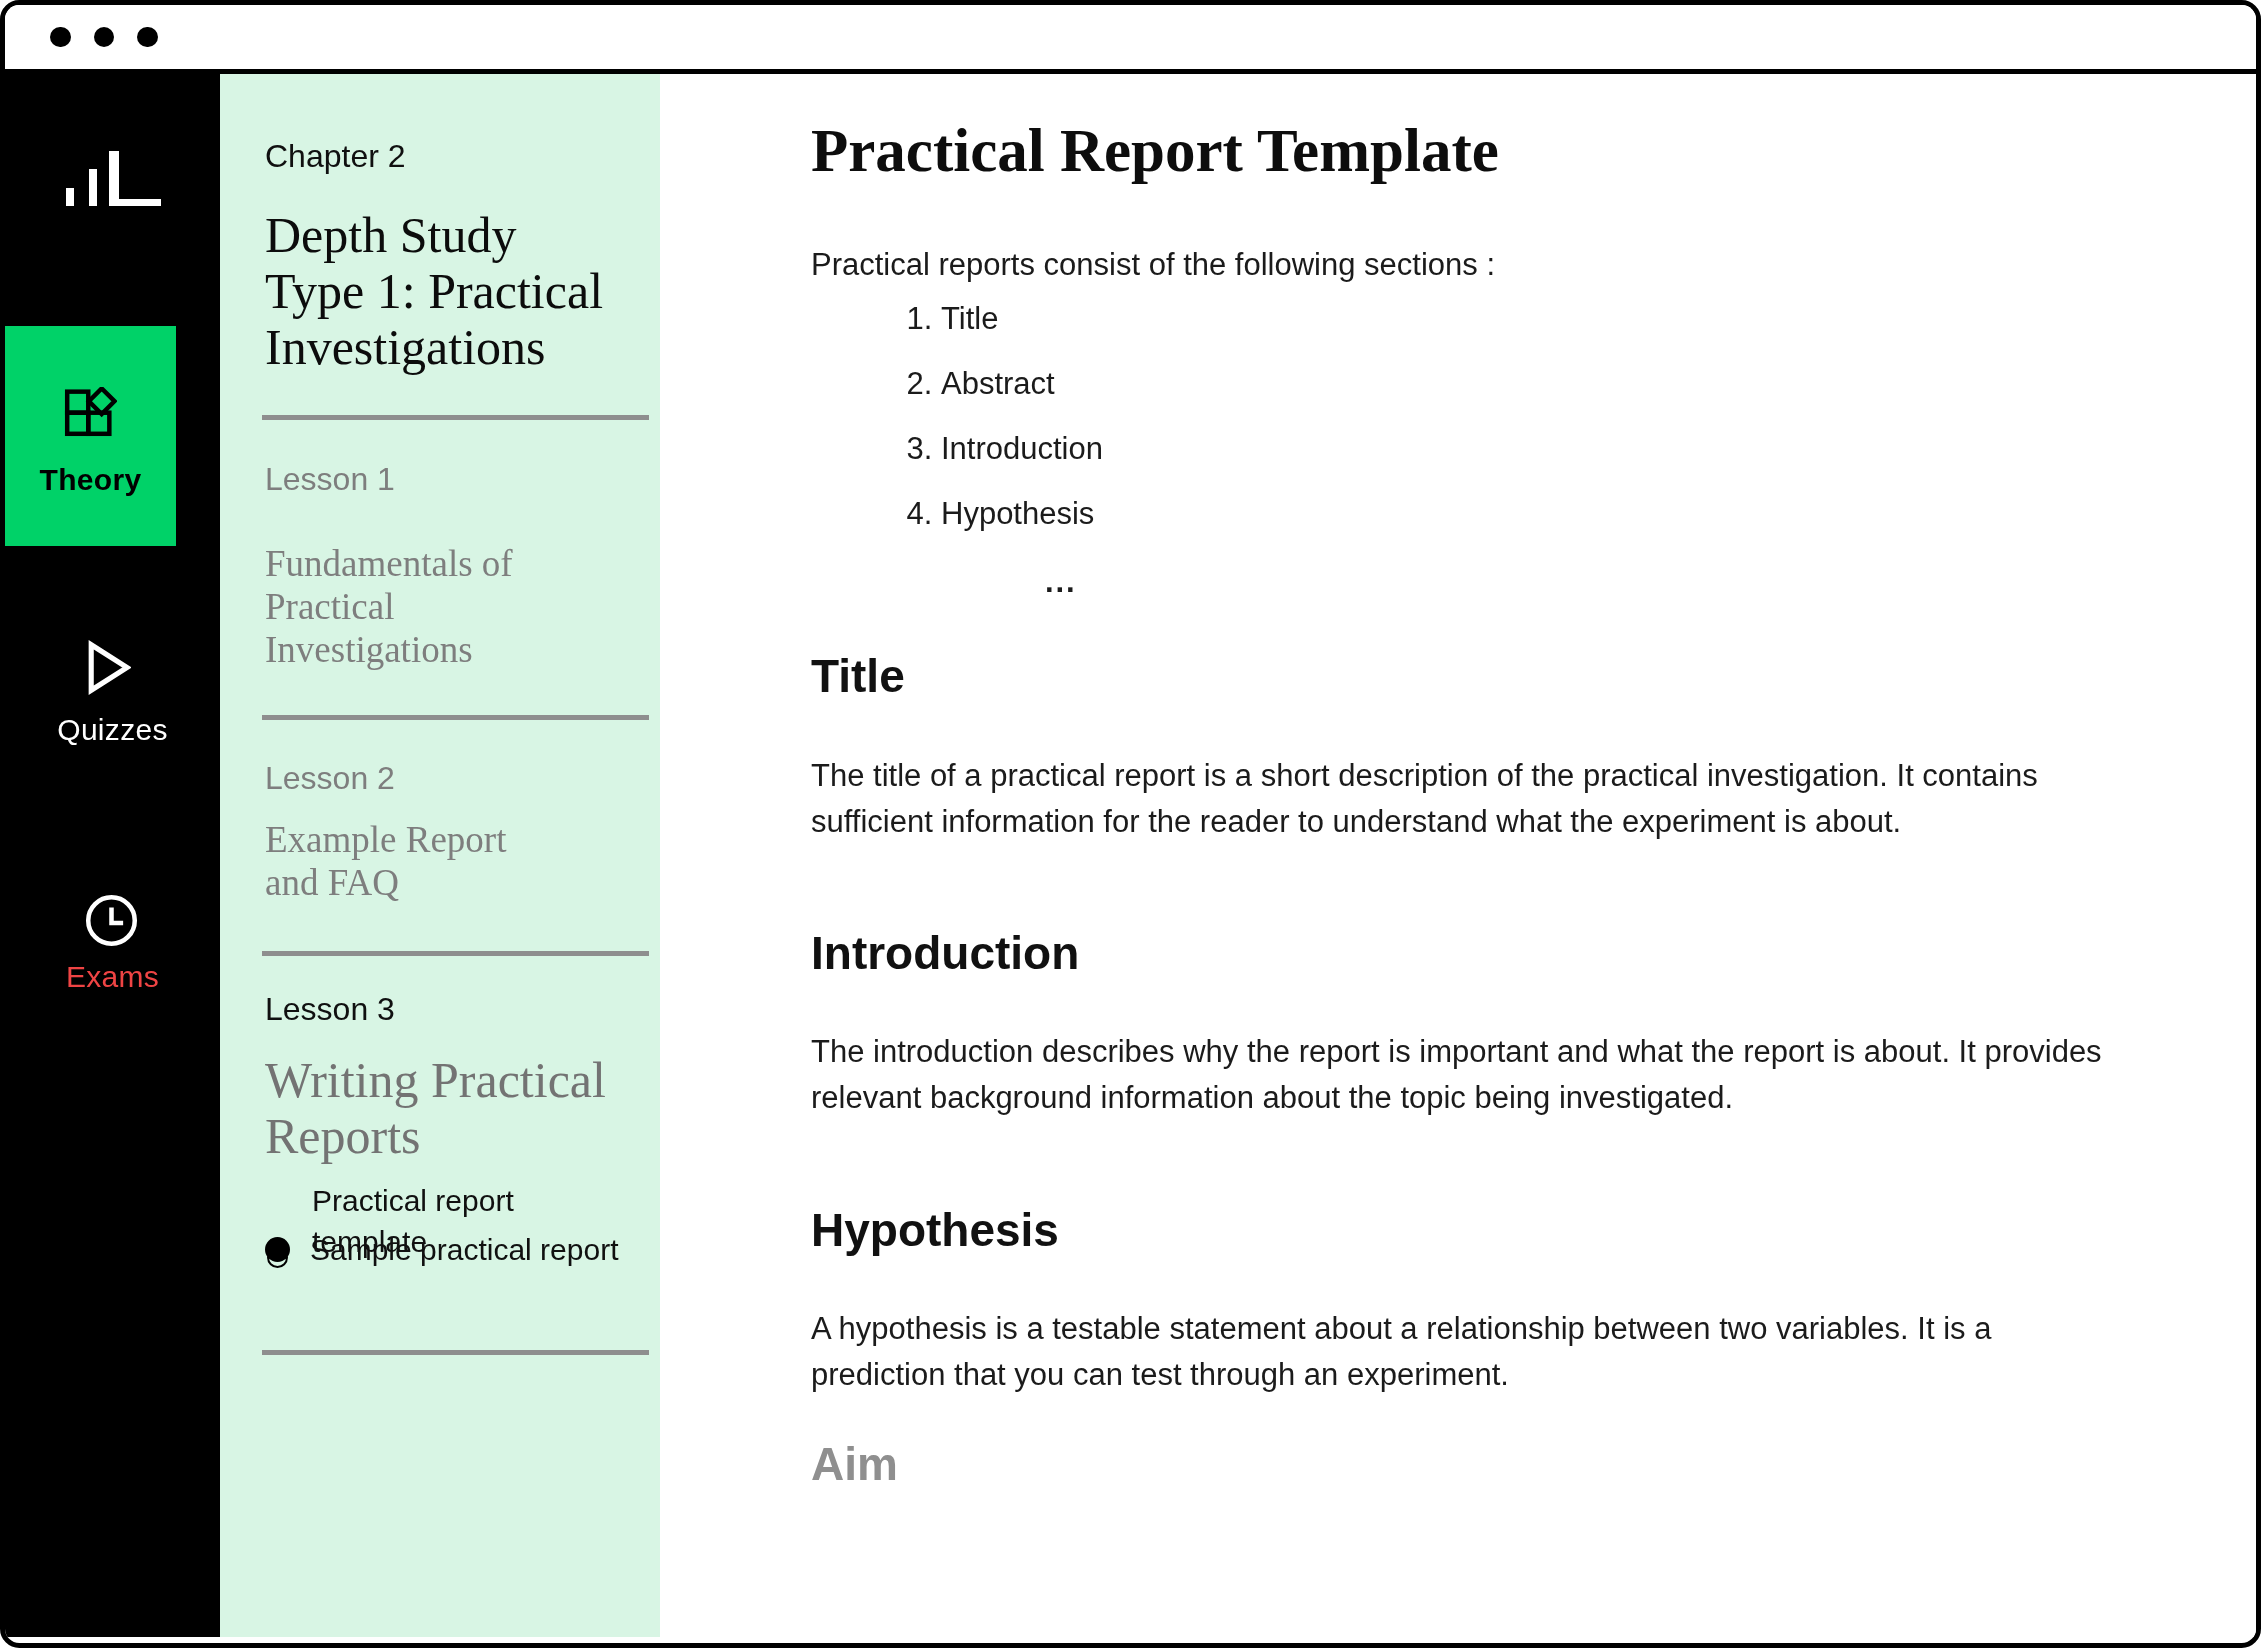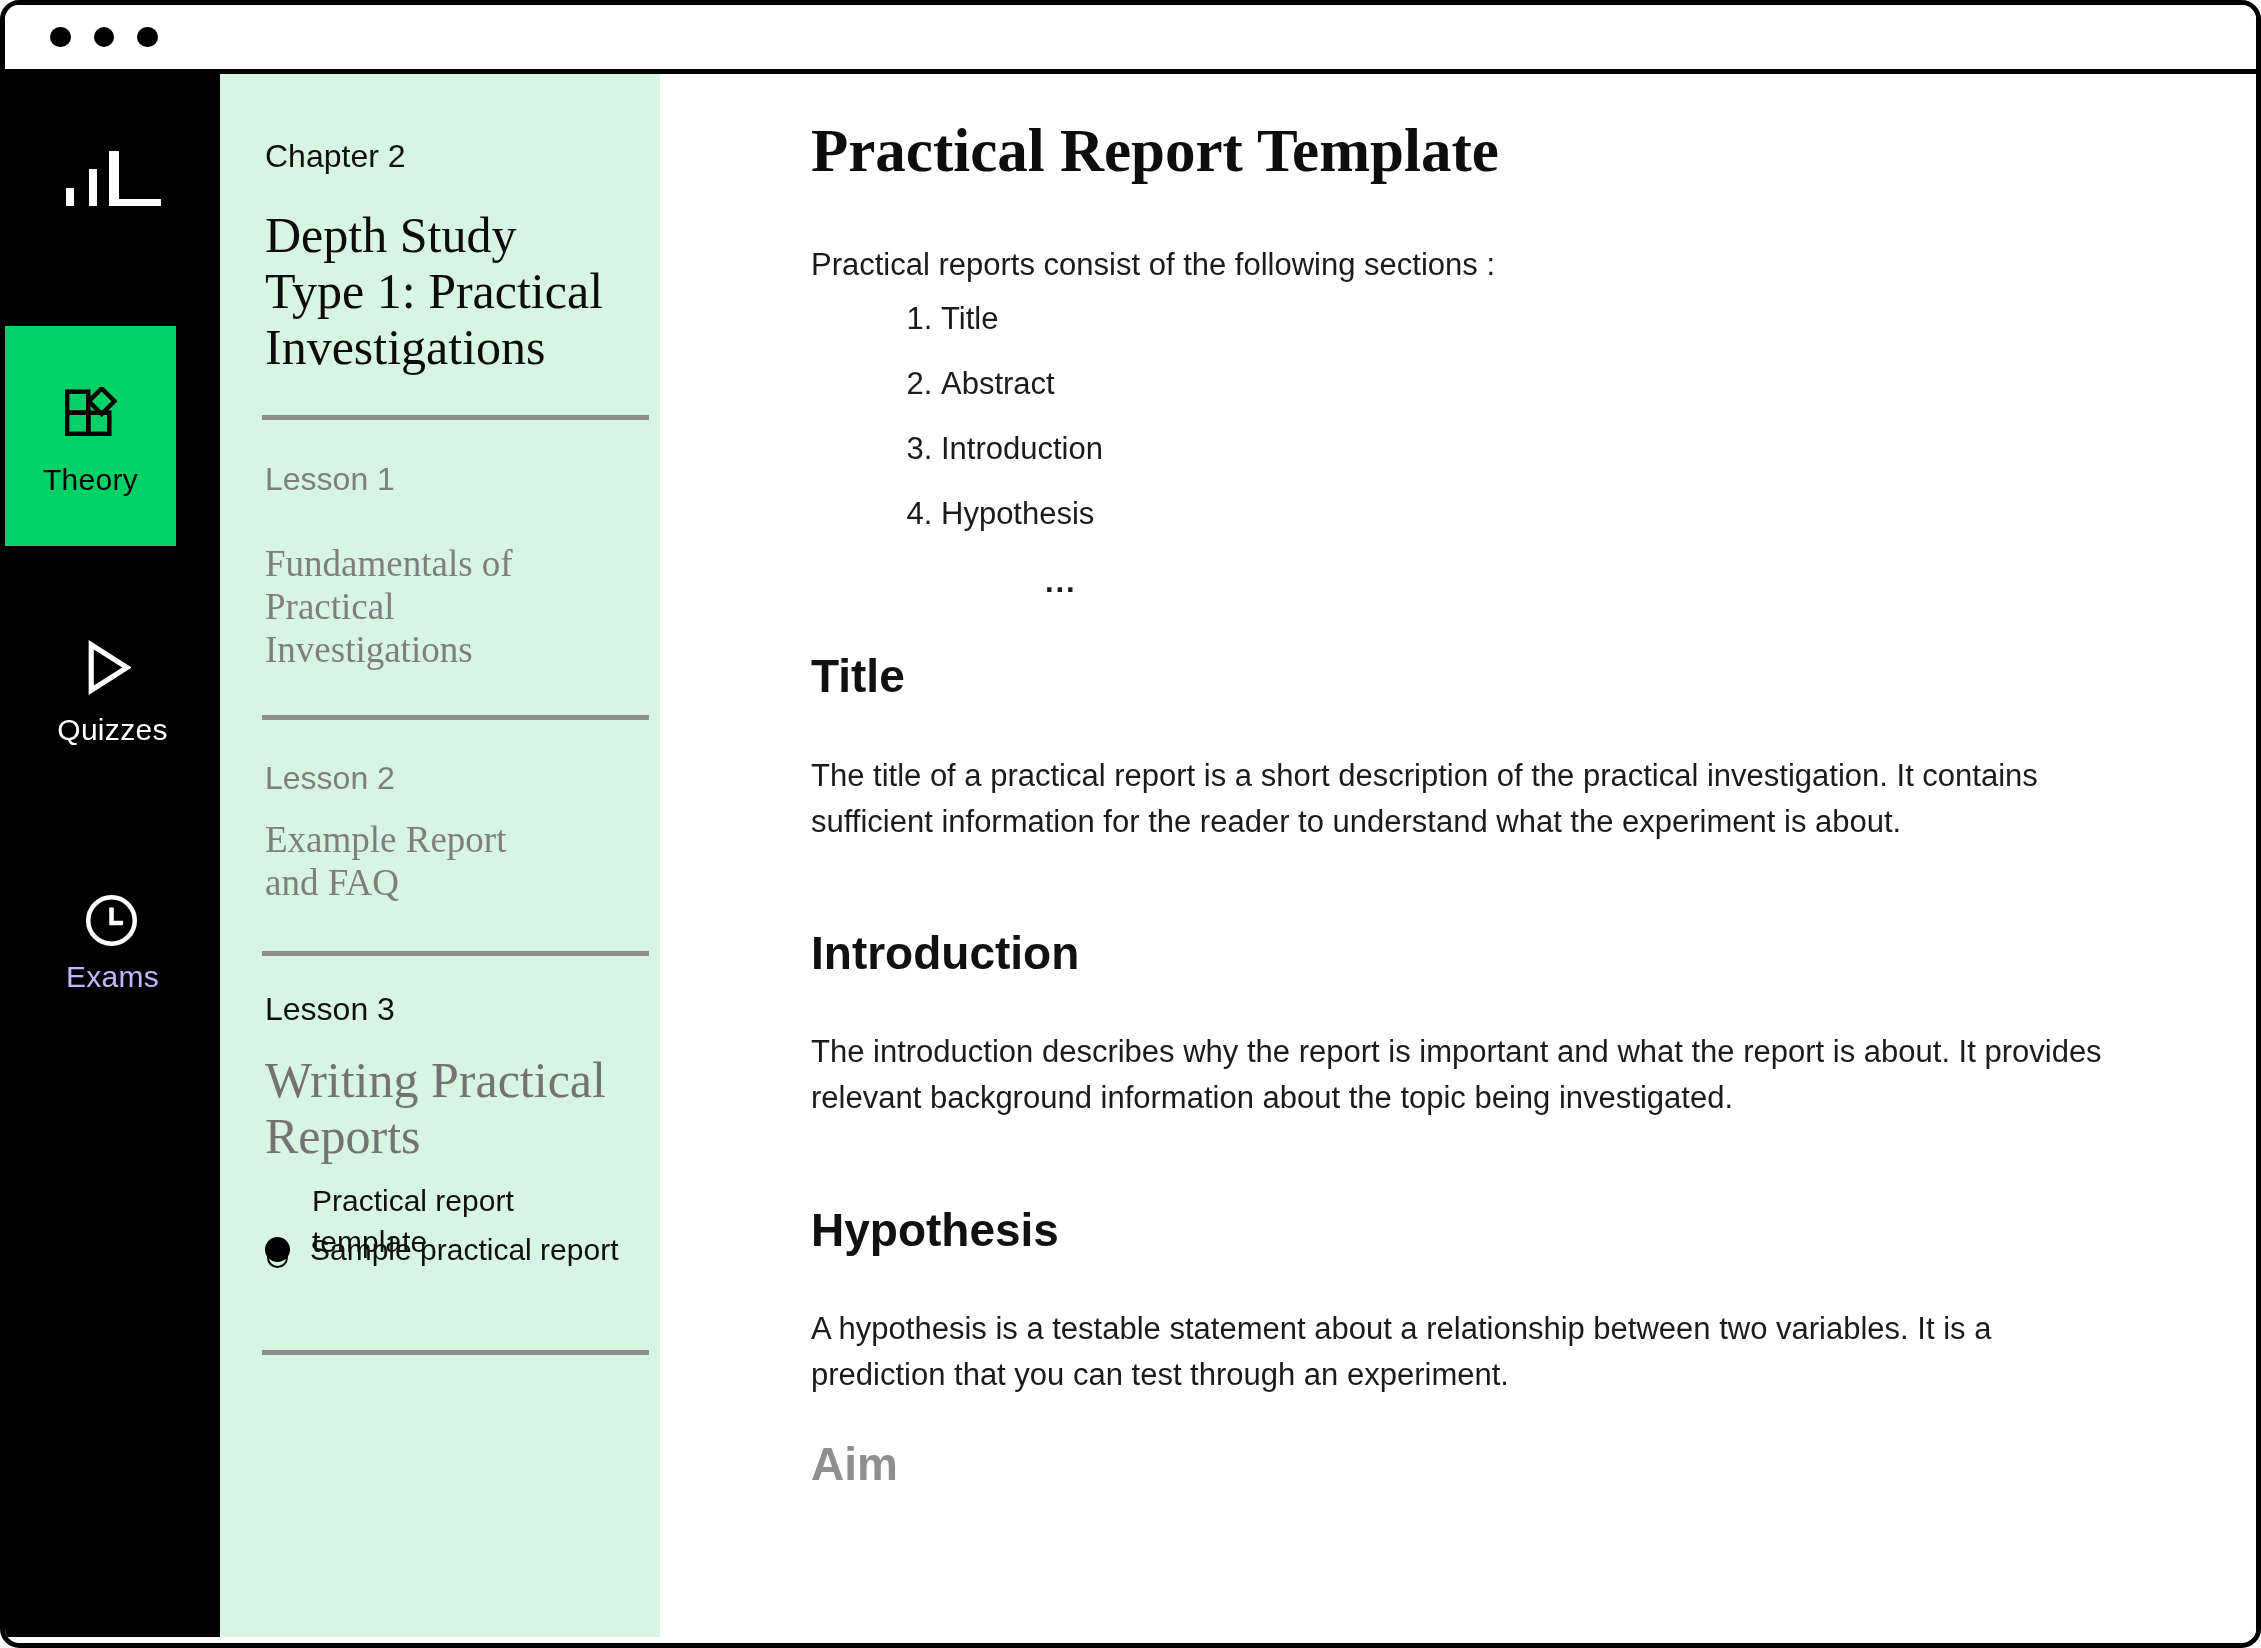--- a/index.html
+++ b/index.html
@@ -17,28 +17,28 @@
   
   .rail { width:215px; background:#000; position:relative; flex:0 0 auto; color:#fff; }
   .logo { position:absolute; top:77px; left:61px; width:94px; height:55px; }
   .logo .b { position:absolute; bottom:0; background:#fff; }
   .logo .b1 { left:0;  width:8.4px; height:18px; }
   .logo .b2 { left:22.5px; width:8.4px; height:37px; }
   .logo .b3 { left:43px; width:9.7px; height:55px; }
   .logo .foot { left:43px; width:52px; height:7px; }
 
   .rail-item { position:absolute; width:100%; text-align:center; }
-  .tile-theory { top:252px; left:0; width:171px; height:220px; background:#00d268; color:#000; }
+  .tile-theory { top:252px; left:0; width:171px; height:220px; background:#00d268; color:#000;font-weight:bold; }
   .tile-theory svg { position:absolute; top:61px; left:calc(50% - 26.4px); }
   .rail-label { position:absolute; width:100%; text-align:center; font-size:30px; letter-spacing:0.3px; }
   .tile-theory .rail-label { top:137px; color:#000; }
   .icon-play  { position:absolute; top:566px; left:83px; }
   .lbl-quizzes{ top:639px; color:#fff; }
   .icon-clock { position:absolute; top:820px; left:80px; }
-  .lbl-exams  { top:886px; color:#c4b5fd; }
+  .lbl-exams  { top:886px; color:#ef4444; }
 
   
   .toc { width:440px; background:#d8f5e4; position:relative; flex:0 0 auto; }
   .toc .pad { position:absolute; left:45px; }
   .chapter-label { top:64px; font-size:32px; color:#101010; }
   .serif-title { font-family:"Liberation Serif", serif; white-space:pre-line; color:#0c0c0c; }
   .chapter-title { top:133px; font-size:50px; line-height:56px; }
   .toc-divider { position:absolute; left:42px; width:387px; height:5.2px; background:#8e8e8e; }
   .div1 { top:341px; } .div2 { top:641px; } .div3 { top:877px; } .div4 { top:1276px; }
   .lesson-label { font-size:32px; color:#7e7e7e; }

